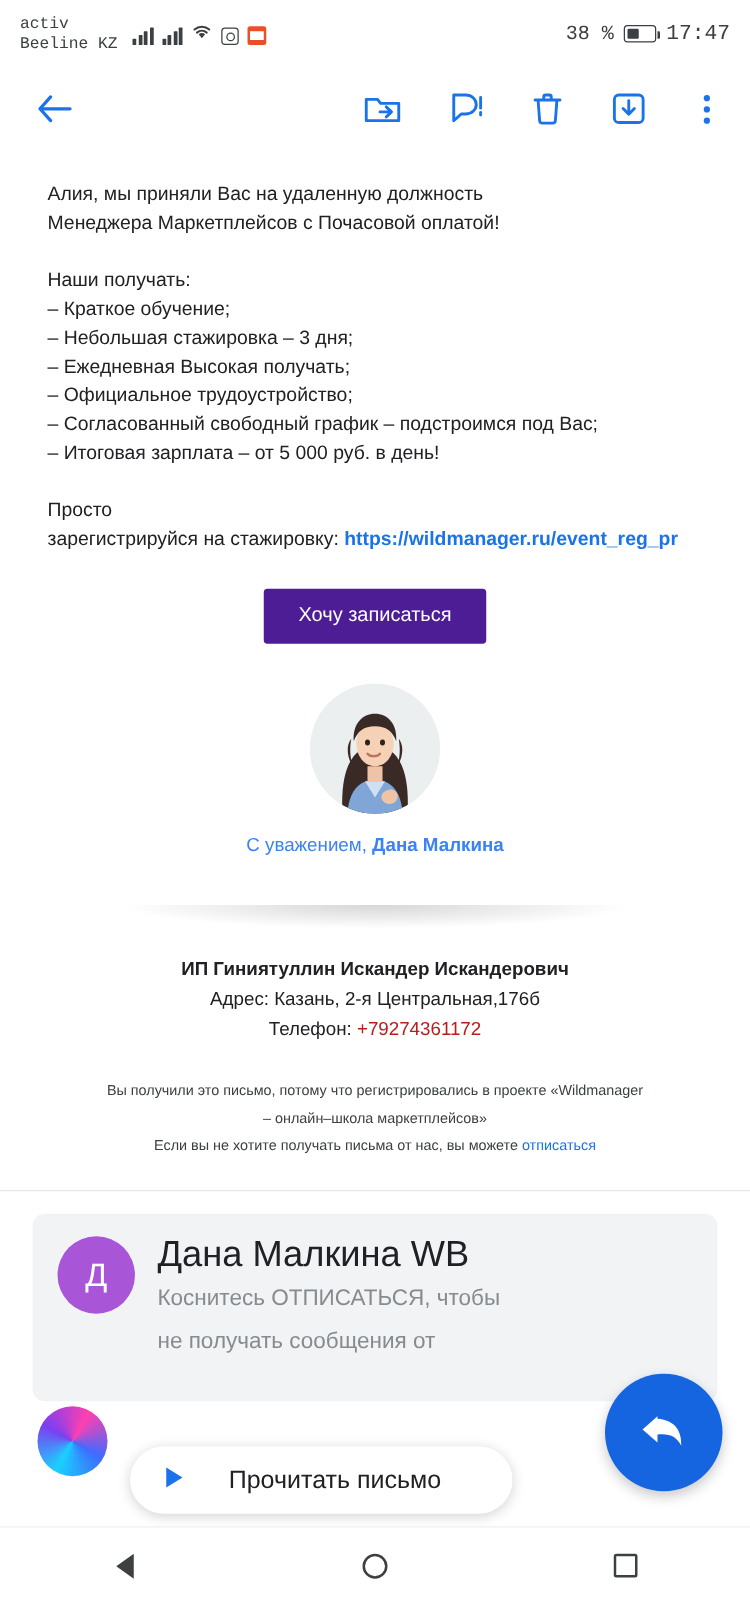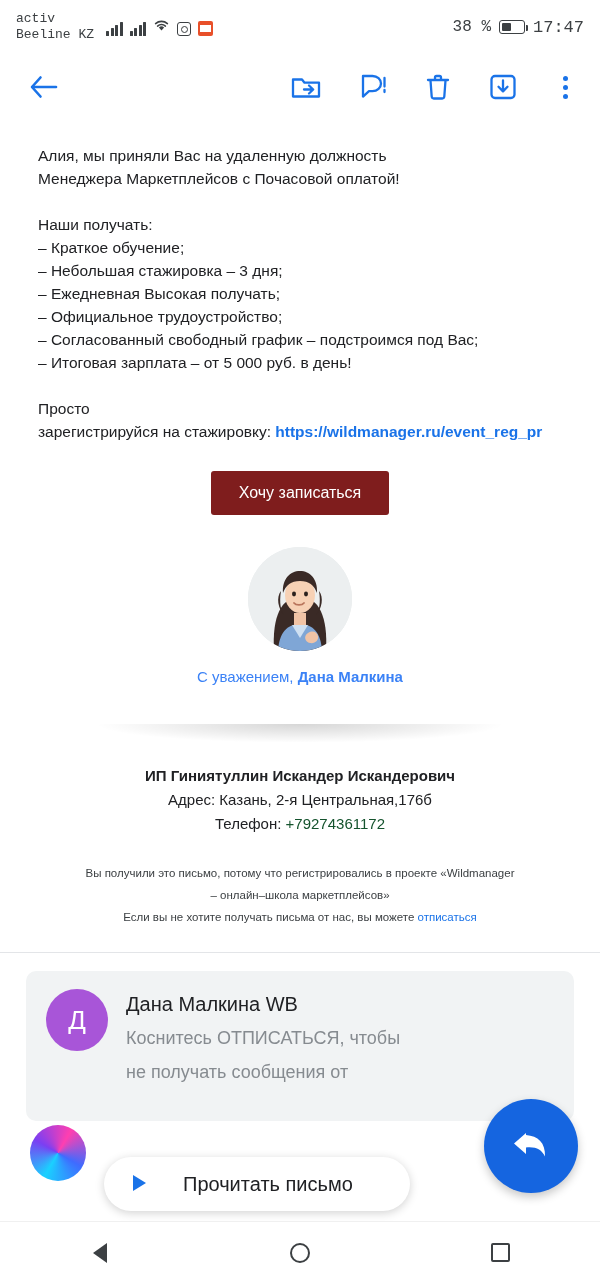--- a/index.html
+++ b/index.html
@@ -146,21 +146,21 @@
   .blank { height: 23px; }
   .link {
     color: #1a73e8;
     font-weight: bold;
     text-decoration: none;
     word-break: break-all;
   }
   .cta-wrap { text-align: center; margin-top: 28px; }
   .cta {
     display: inline-block;
-    background: #7f1d1d;
+    background: #4c1d95;
     color: #ffffff;
     font-size: 16px;
     padding: 13px 28px;
     border: none;
     border-radius: 3px;
     cursor: pointer;
     font-family: "Liberation Sans", sans-serif;
   }
 
   .avatar-wrap { display: flex; justify-content: center; margin-top: 32px; }
@@ -186,21 +186,21 @@
     background: radial-gradient(ellipse 54% 100% at 50% 0%, rgba(0,0,0,0.16), rgba(0,0,0,0) 72%);
   }
 
   .company {
     text-align: center;
     margin-top: 14px;
     font-size: 15px;
     line-height: 24px;
   }
   .company .name { font-weight: bold; }
-  .tel { color: #14532d; text-decoration: none; }
+  .tel { color: #b91c1c; text-decoration: none; }
 
   .legal {
     margin-top: 26px;
     padding: 0 24px;
     font-size: 11.5px;
     line-height: 22px;
     color: #3c4043;
     text-align: center;
   }
   .legal a { color: #1a73e8; text-decoration: none; }
@@ -224,21 +224,21 @@
     min-width: 62px;
     border-radius: 50%;
     background: #a855d8;
     color: #fff;
     font-size: 26px;
     display: flex;
     align-items: center;
     justify-content: center;
   }
   .notif-title {
-    font-size: 20px;
+    font-size: 29px;
     color: #202124;
     line-height: 30px;
   }
   .notif-text {
     font-size: 18px;
     color: #868b90;
     line-height: 30px;
     margin-top: 4px;
   }
 

